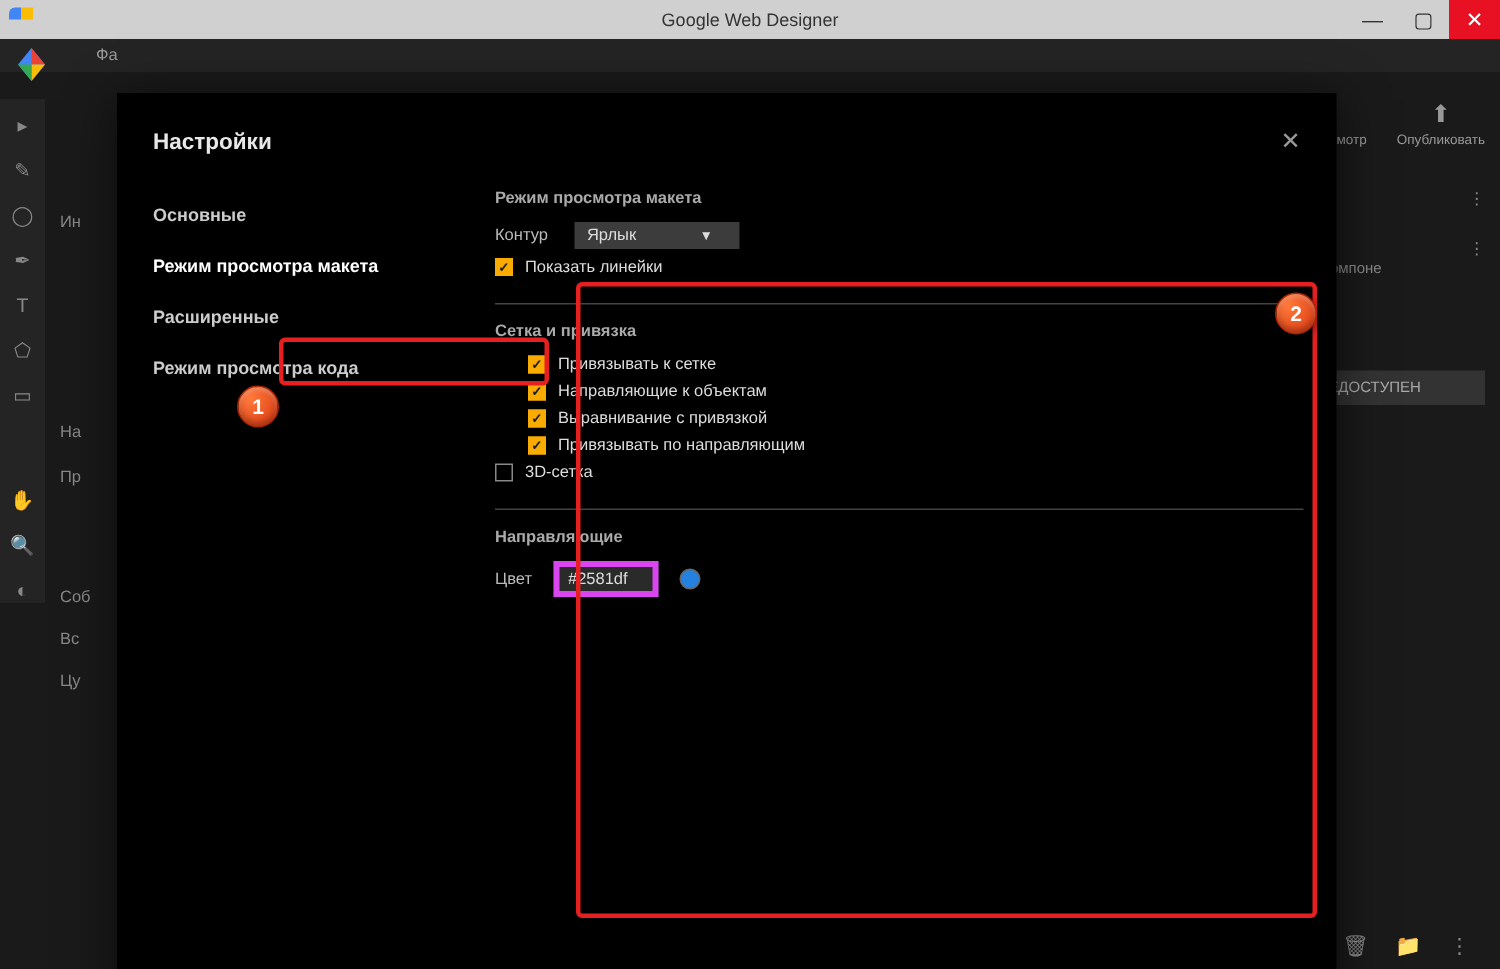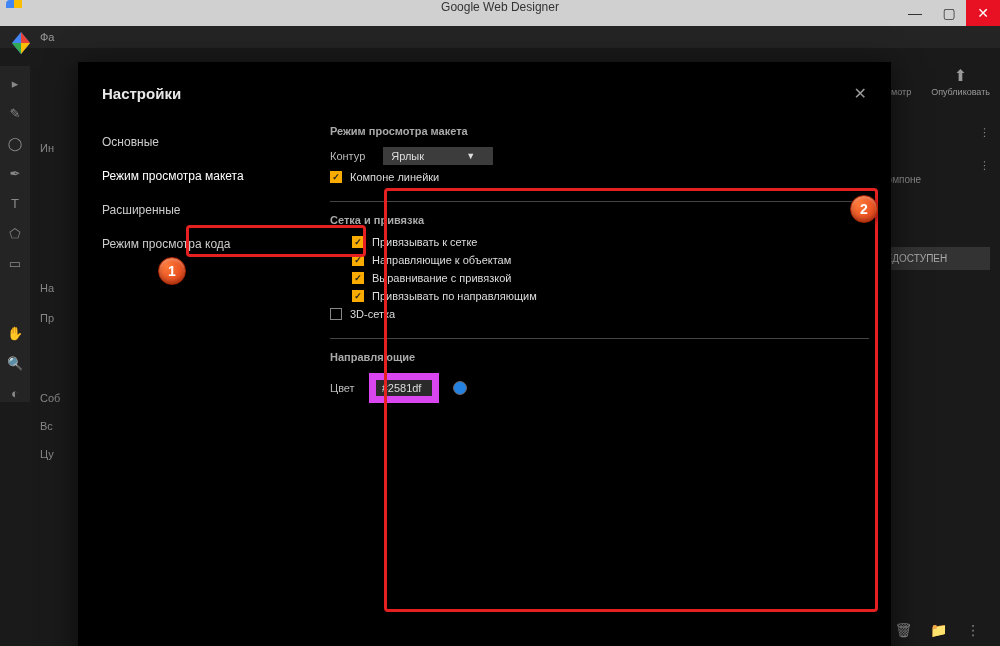--- a/index.html
+++ b/index.html
@@ -1,30 +1,30 @@
 <!DOCTYPE html>
 <html><head>
 <meta charset="utf-8">
 <style>
 * { margin: 0; padding: 0; box-sizing: border-box; font-family: Arial, sans-serif; }
 body { background: #1a1a1a; width: 1000px; height: 646px; overflow: hidden; position: relative; }
 
 
-.titlebar { height: 26px; background: #d0d0d0; display: flex; position: relative; }
+.titlebar { height: 26px; background: #d0d0d0; display: flex; align-items: center; position: relative; }
 .app-icon-small { width: 16px; height: 16px; margin-left: 6px; position: relative; }
 .app-icon-small::before { content:''; position:absolute; width:8px; height:8px; background:#4285f4; border-radius:50% 0 0 0; top:0; left:0; }
 .app-icon-small::after { content:''; position:absolute; width:8px; height:8px; background:#fbbc04; top:0; right:0; }
 .title-text { position:absolute; left:50%; transform:translateX(-50%); font-size:12px; color:#333; }
 .win-controls { position:absolute; right:0; display:flex; }
 .win-btn { width:34px; height:26px; display:flex; align-items:center; justify-content:center; font-size:14px; color:#333; }
 .win-close { background:#e81123; color:#fff; }
 
 
 .app-area { position:absolute; top:26px; left:0; right:0; bottom:0; background:#1a1a1a; }
-.menubar { height:22px; background:#242424; color:#999; font-size:11px; padding-left:40px; display:flex; align-items:center; }
+.menubar { height:22px; background:#242424; color:#999; font-size:11px; padding-left:64px; display:flex; align-items:center; }
 .logo-big { position:absolute; left:8px; top:4px; width:26px; height:26px; }
 .logo-big svg { width:26px; height:26px; }
 
 
 .left-tools { position:absolute; left:0; top:40px; width:30px; background:#242424; display:flex; flex-direction:column; align-items:center; gap:14px; padding-top:10px; }
 .tool { width:16px; height:16px; color:#888; font-size:13px; text-align:center; }
 
 
 .right-actions { position:absolute; right:10px; top:40px; display:flex; gap:20px; }
 .right-action { color:#999; font-size:9px; text-align:center; }
@@ -38,36 +38,36 @@
 
 .bottom-icons { position:absolute; bottom:8px; right:20px; display:flex; gap:18px; color:#888; font-size:14px; }
 
 
 .dialog { position:absolute; left:78px; top:62px; width:813px; height:636px; background:#000000; box-shadow:0 4px 30px rgba(0,0,0,.6); }
 .dialog-header { padding:22px 24px 12px; display:flex; justify-content:space-between; align-items:center; }
 .dialog-title { color:#e8e8e8; font-size:15px; font-weight:bold; }
 .dialog-close { color:#999; font-size:16px; cursor:pointer; }
 .dialog-body { display:flex; height:432px; }
 .dialog-sidebar { width:230px; padding:10px 0; }
-.sb-item { color:#ccc; font-size:12px; padding:10px 24px; cursor:pointer; }
+.sb-item { color:#ccc; font-size:12px; padding:10px 24px; cursor:pointer;font-weight:bold; }
 .sb-item.active { color:#fff; }
 
 .dialog-content { flex:1; padding:6px 22px 12px; position:relative; overflow-y:auto; }
 .section-title { color:#aaa; font-size:11px; font-weight:bold; margin:4px 0 10px; }
 .section { border-bottom:1px solid #444; padding-bottom:12px; margin-bottom:12px; }
 .row { display:flex; align-items:center; margin:6px 0; font-size:11px; color:#ddd; }
 .row label { color:#bbb; font-size:11px; }
 .select { background:#3c3c3c; border:none; color:#ddd; padding:3px 18px 3px 8px; font-size:11px; margin-left:18px; width:110px; display:flex; justify-content:space-between; align-items:center; }
 .chk { width:12px; height:12px; border:1px solid #888; margin-right:8px; display:inline-flex; align-items:center; justify-content:center; position:relative; }
 .chk.checked { background:#f9ab00; border-color:#f9ab00; }
 .chk.checked::after { content:'✓'; color:#222; font-size:9px; font-weight:bold; position:absolute; }
 .indent { margin-left:22px; }
 .step-row { margin-left:22px; display:flex; align-items:center; gap:10px; font-size:11px; color:#bbb; }
 .step-input { background:#2a2a2a; border:none; color:#888; padding:2px 6px; width:40px; font-size:11px; }
-.color-input { background:#2a2a2a; border:7px solid #d946ef; color:#ddd; padding:2px 6px; width:70px; font-size:11px; margin-left:14px; }
+.color-input { background:#2a2a2a; border:4px solid #d946ef; color:#ddd; padding:2px 6px; width:70px; font-size:11px; margin-left:14px; }
 .color-swatch { width:14px; height:14px; border-radius:50%; margin-left:14px; border:1px solid #666; }
 
 .dialog-footer { position:absolute; bottom:16px; right:30px; display:flex; gap:26px; }
 .btn-save { color:#f9ab00; font-size:12px; font-weight:bold; cursor:pointer; }
 .btn-cancel { color:#ccc; font-size:12px; font-weight:bold; cursor:pointer; }
 
 
 .callout { position:absolute; width:28px; height:28px; border-radius:50%; background:radial-gradient(circle at 30% 30%, #ff7a3a, #d73410); color:#fff; font-size:14px; font-weight:bold; display:flex; align-items:center; justify-content:center; box-shadow:0 2px 6px rgba(0,0,0,.5), inset 0 -2px 4px rgba(0,0,0,.3), inset 0 2px 3px rgba(255,255,255,.3); border:1px solid #aa2500; z-index:100; }
 .highlight-box { position:absolute; border:3px solid #e62020; border-radius:4px; pointer-events:none; z-index:50; }
 </style>
@@ -167,21 +167,21 @@
         <div class="section-title">Режим просмотра макета</div>
         <div class="row">
           <label>Контур</label>
           <div class="select">
             <span>Ярлык</span>
             <span style="font-size:9px">▼</span>
           </div>
         </div>
         <div class="row">
           <span class="chk checked"></span>
-          <span>Компоне линейки</span>
+          <span>Показать линейки</span>
         </div>
       </div>
 
       <div class="section">
         <div class="section-title">Сетка и привязка</div>
         <div class="row indent">
           <span class="chk checked"></span>
           <span>Привязывать к сетке</span>
         </div>
         <div class="row indent">

